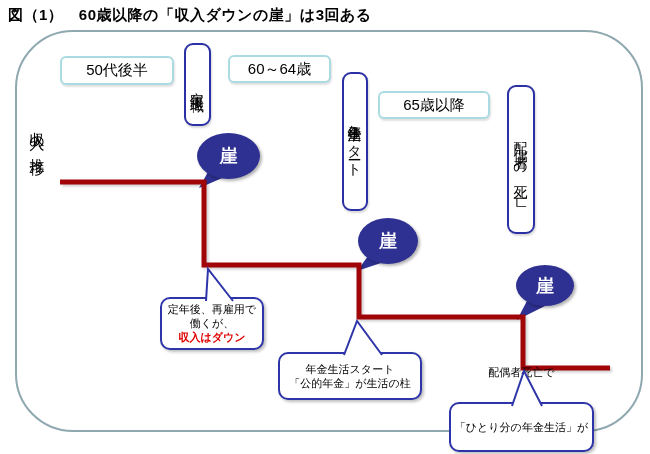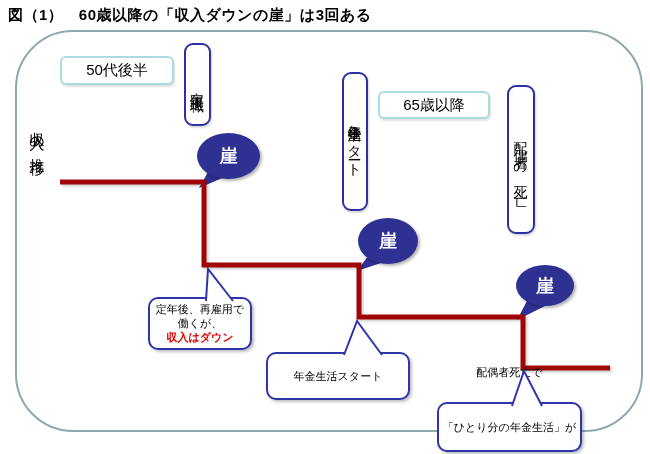--- a/index.html
+++ b/index.html
@@ -37,21 +37,21 @@
   .cliff{background:#2E3192;color:#fff;border-radius:50%;
          display:flex;align-items:center;justify-content:center;
          font-size:18px;font-weight:bold;box-shadow:2px 2px 3px rgba(0,0,0,.3);}
   .cf1{left:197px;top:133px;width:63px;height:46px;}
   .cf2{left:358px;top:218px;width:60px;height:46px;}
   .cf3{left:516px;top:265px;width:58px;height:41px;}
 
   .callout{background:#fff;border:2px solid #2E35A8;border-radius:10px;
            display:flex;flex-direction:column;align-items:center;justify-content:center;
            font-size:11px;line-height:1.3;text-align:center;
-           box-shadow:2px 2px 3px rgba(0,0,0,.25);}
+           box-shadow:2px 2px 3px rgba(0,0,0,.25);margin-left:12px;}
   .co1{left:148px;top:297px;width:100px;height:49px;}
   .co2{left:266px;top:352px;width:140px;height:44px;}
   .co3{left:437px;top:402px;width:141px;height:46px;gap:41px;}
   .hl{color:#E00000;font-weight:bold;font-size:11px;font-family:Liberation Mono, monospace;}
 </style>
 </head>
 <body>
 
 <div class="stage">
 
@@ -61,20 +61,23 @@
 
   <svg class="abs layer" width="650" height="454" viewBox="0 0 650 454">
     <path d="M213,163 L199,188 L234,173 Z" fill="#2E3192"></path>
     <path d="M371,252 L357,271 L393,259 Z" fill="#2E3192"></path>
     <path d="M529,297 L517,320 L549,304 Z" fill="#2E3192"></path>
     <polyline points="60,182 204,182 204,265 359,265 359,317 523,317 523,368 610,368" fill="none" stroke="#A00508" stroke-width="5" style="filter:drop-shadow(2px 2px 1px rgba(0,0,0,.18));"></polyline>
   </svg>
 
   <div class="abs age-box age1">
     <span>50代後半</span>
+  </div>
+  <div class="abs age-box age2">
+    <span>60～64歳</span>
   </div>
   <div class="abs age-box age3">
     <span>65歳以降</span>
   </div>
 
   <div class="abs ev-box ev1">
     <span>定年退職</span>
   </div>
   <div class="abs ev-box ev2">
     <span>年金生活スタート</span>
@@ -89,20 +92,21 @@
   <div class="abs cliff cf2">崖</div>
   <div class="abs cliff cf3">崖</div>
 
   <div class="abs callout co1">
     <div>定年後、再雇用で</div>
     <div>働くが、</div>
     <div class="hl">収入はダウン</div>
   </div>
   <div class="abs callout co2">
     <div>年金生活スタート</div>
+    <div>「公的年金」が生活の柱</div>
   </div>
   <div class="abs callout co3">
     <div>配偶者死亡で</div>
     <div>「ひとり分の年金生活」が</div>
     <div>公的年金</div>
   </div>
 
   <svg class="abs layer" width="650" height="454" viewBox="0 0 650 454">
     <path d="M206,301 L208,269 L233,301" fill="#fff" stroke="#2E35A8" stroke-width="2"></path>
     <path d="M344,355 L357,321 L382,355" fill="#fff" stroke="#2E35A8" stroke-width="2"></path>

